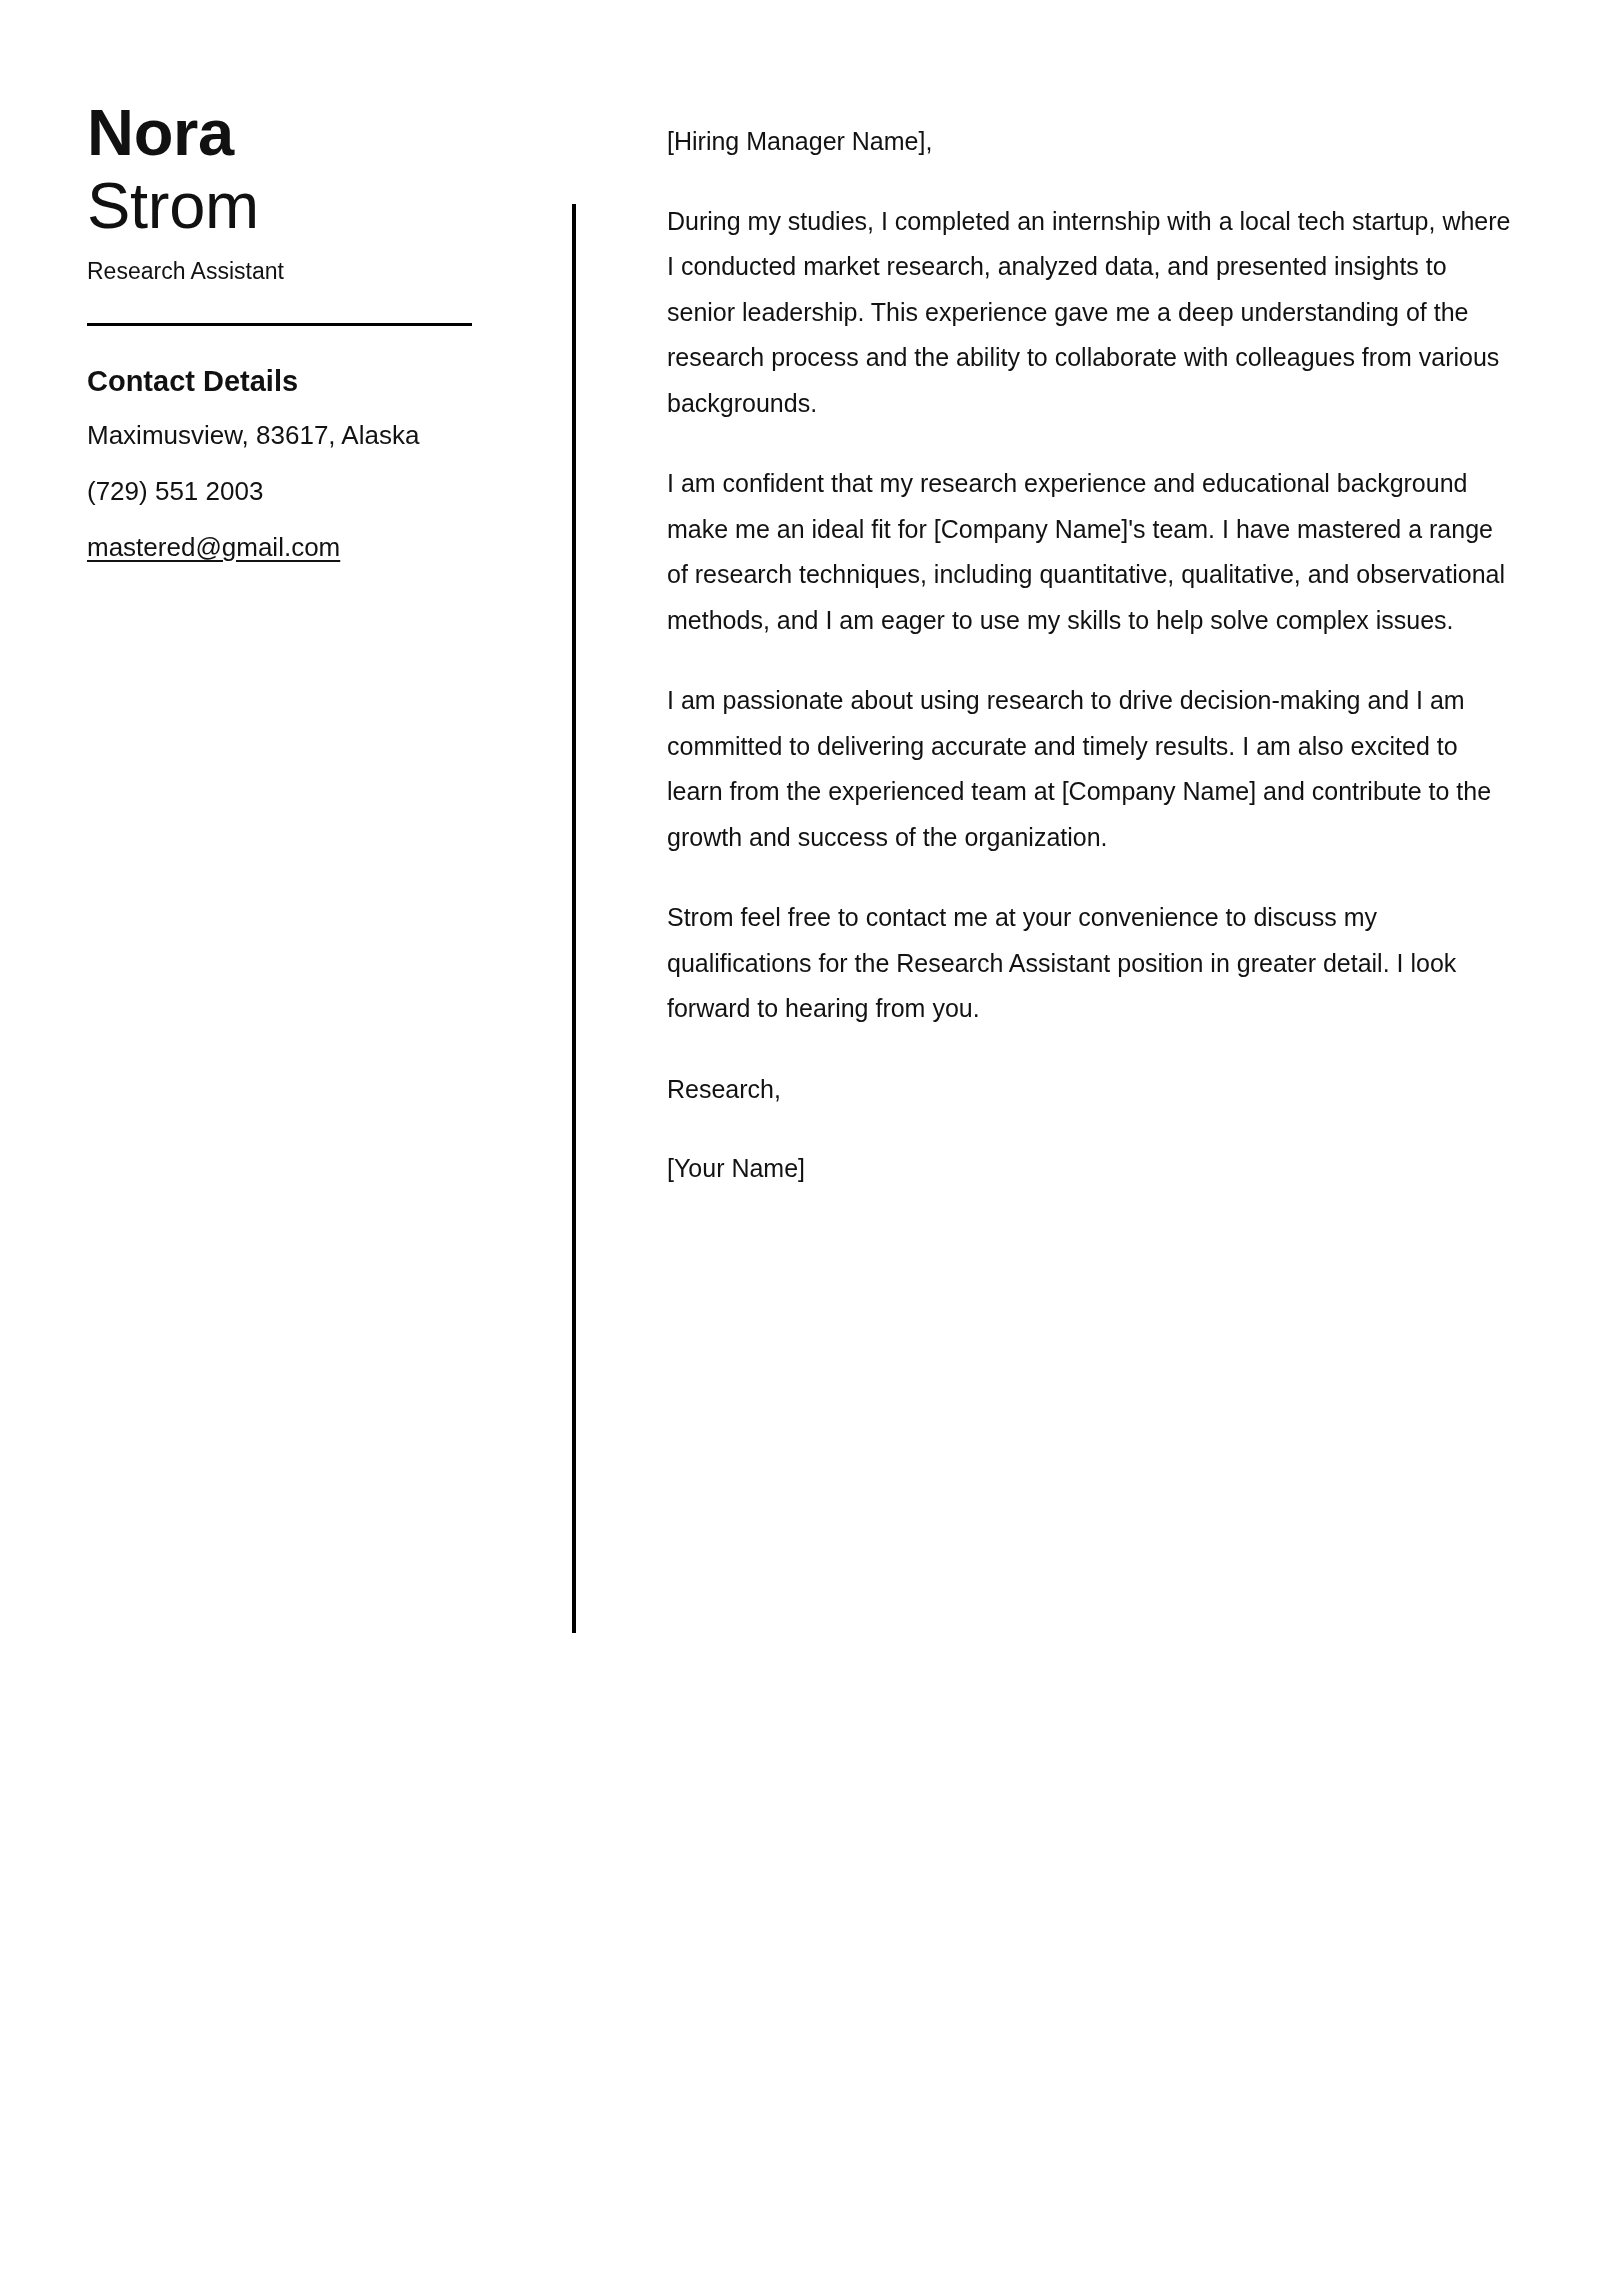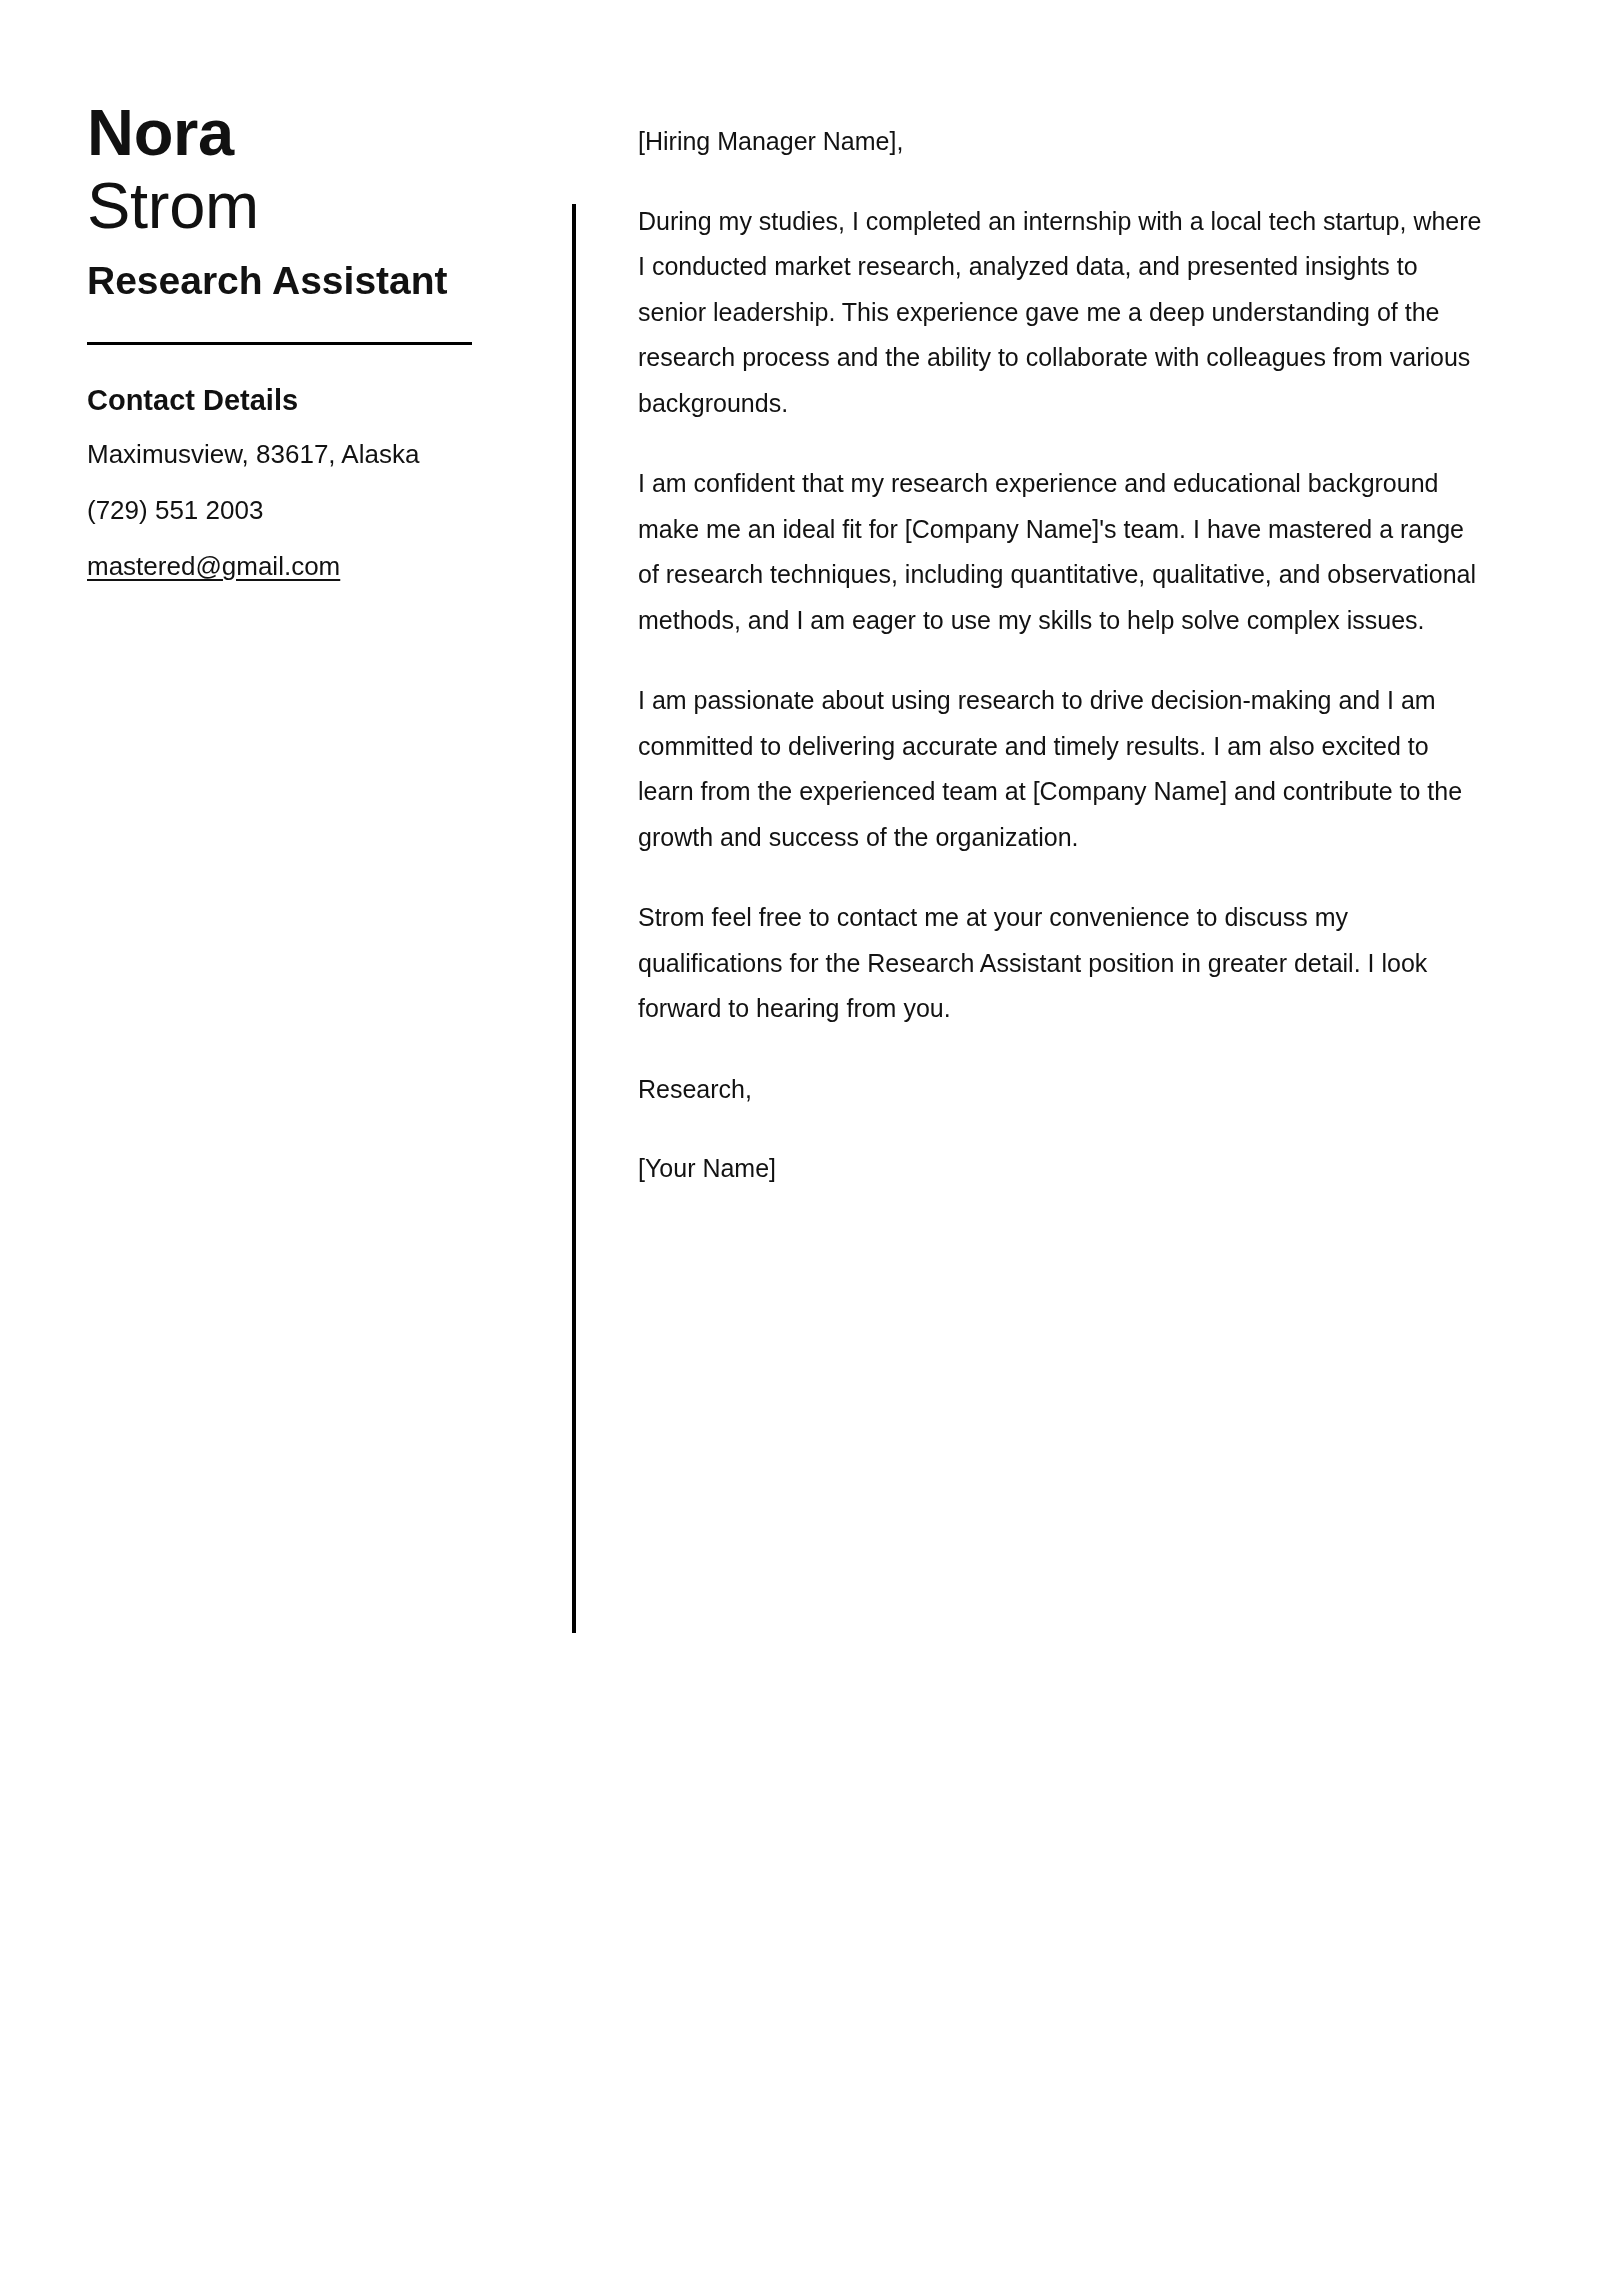--- a/index.html
+++ b/index.html
@@ -48,22 +48,22 @@
     display: block;
     font-size: 65px;
     font-weight: 400;
     letter-spacing: -0.3px;
     line-height: 1.12;
     color: #111111;
   }
 
   .job-title {
     margin-top: 15.7px;
-    font-size: 39px;
-    font-weight: 700;
+    font-size: 23px;
+    font-weight: 400;
     color: #121212;
     line-height: 1.2;
   }
 
   .divider-h {
     margin-top: 37px;
     width: 385px;
     height: 3.3px;
     background: #000000;
   }
@@ -104,21 +104,21 @@
     left: 572px;
     top: 204px;
     width: 3.9px;
     height: 1429px;
     background: #000000;
   }
 
   
   .right-col {
     position: absolute;
-    left: 638px;
+    left: 667px;
     top: 119px;
     width: 851px;
   }
 
   .letter-para {
     font-size: 25px;
     font-weight: 400;
     color: #121212;
     line-height: 1.82;
     margin: 0 0 35px 0;

